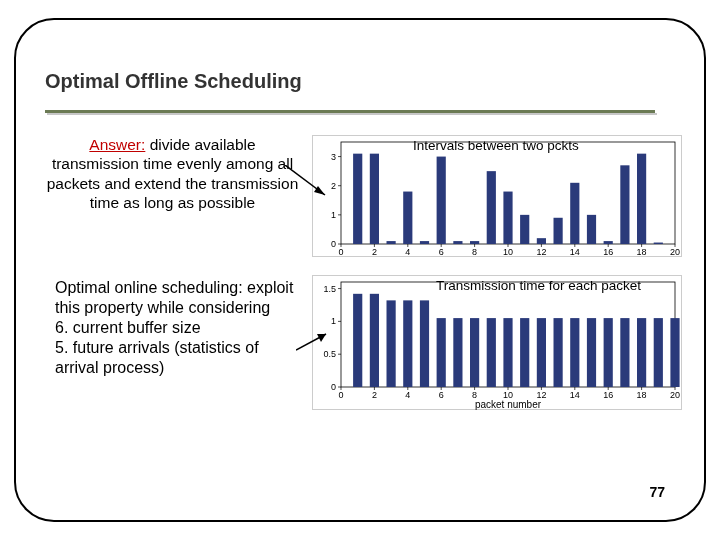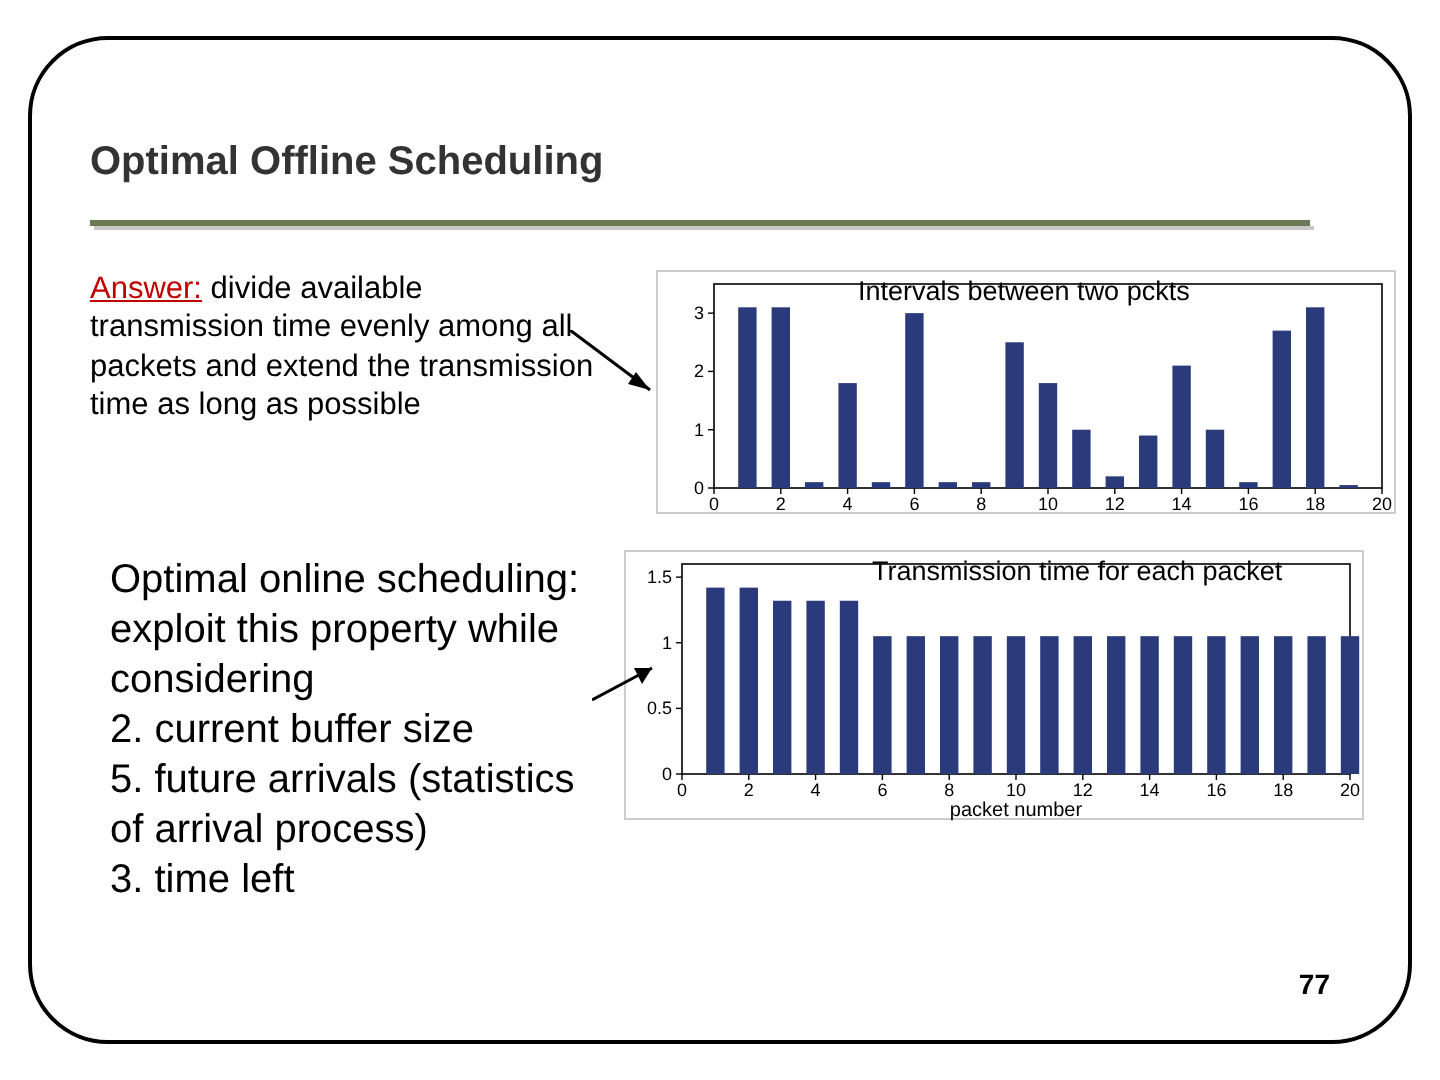--- a/index.html
+++ b/index.html
@@ -42,37 +42,38 @@
     height: 2px;
     background: #c7c7c7;
   }
   .para1 {
     position: absolute;
     top: 135px;
     left: 45px;
     width: 255px;
     font-size: 15.5px;
     line-height: 1.25;
+    text-align: center;
   }
   .para1 .ans { color: #c00000; text-decoration: underline; }
   .para2 {
     position: absolute;
     top: 278px;
     left: 55px;
     width: 250px;
-    font-size: 20px;
+    font-size: 16px;
     line-height: 1.25;
   }
   .chart {
     position: absolute;
     background: #fff;
     border: 1px solid #ccc;
   }
   .chart-top {
-    top: 135px; left: 312px; width: 370px; height: 122px; margin-left: 16px;
+    top: 135px; left: 312px; width: 370px; height: 122px;
   }
   .chart-bottom {
     top: 275px; left: 312px; width: 370px; height: 135px;
   }
   .chart-label {
     position: absolute;
     font-size: 13.5px;
     background: transparent;
     z-index: 5;
   }
@@ -99,23 +100,22 @@
 <div class="title">Optimal Offline Scheduling</div>
 <div class="title-rule"></div>
 <div class="title-rule-shadow"></div>
 
 <div class="para1">
   <span class="ans">Answer:</span><span> divide available transmission time evenly among all packets and extend the transmission time as long as possible</span>
 </div>
 
 <div class="para2">
   <div>Optimal online scheduling: exploit this property while considering</div>
-  <div>2. current buffer size</div>
+  <div>6. current buffer size</div>
   <div>5. future arrivals (statistics of arrival process)</div>
-  <div>3. time left</div>
 </div>
 
 <svg class="arrow" style="top:165px;left:285px" width="55" height="40">
   <line x1="0" y1="0" x2="40" y2="30" stroke="#000" stroke-width="1.5"></line>
   <polygon points="40,30 33,21 29,27" fill="#000"></polygon>
 </svg>
 
 <svg class="arrow" style="top:332px;left:296px" width="40" height="20">
   <line x1="0" y1="18" x2="30" y2="2" stroke="#000" stroke-width="1.5"></line>
   <polygon points="30,2 21,2 25,10" fill="#000"></polygon>

